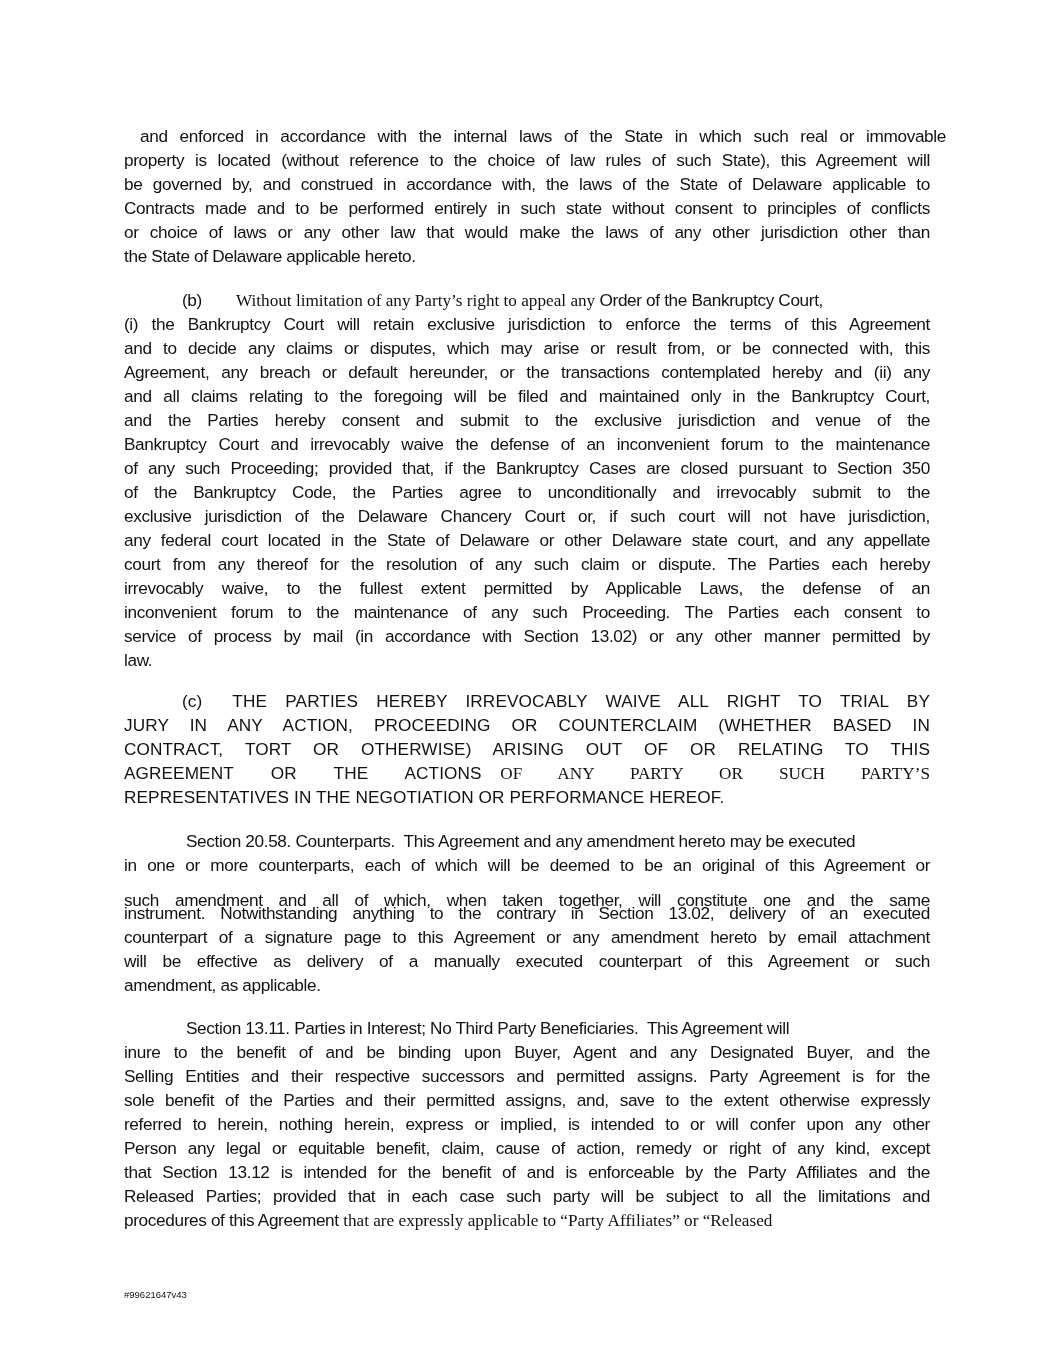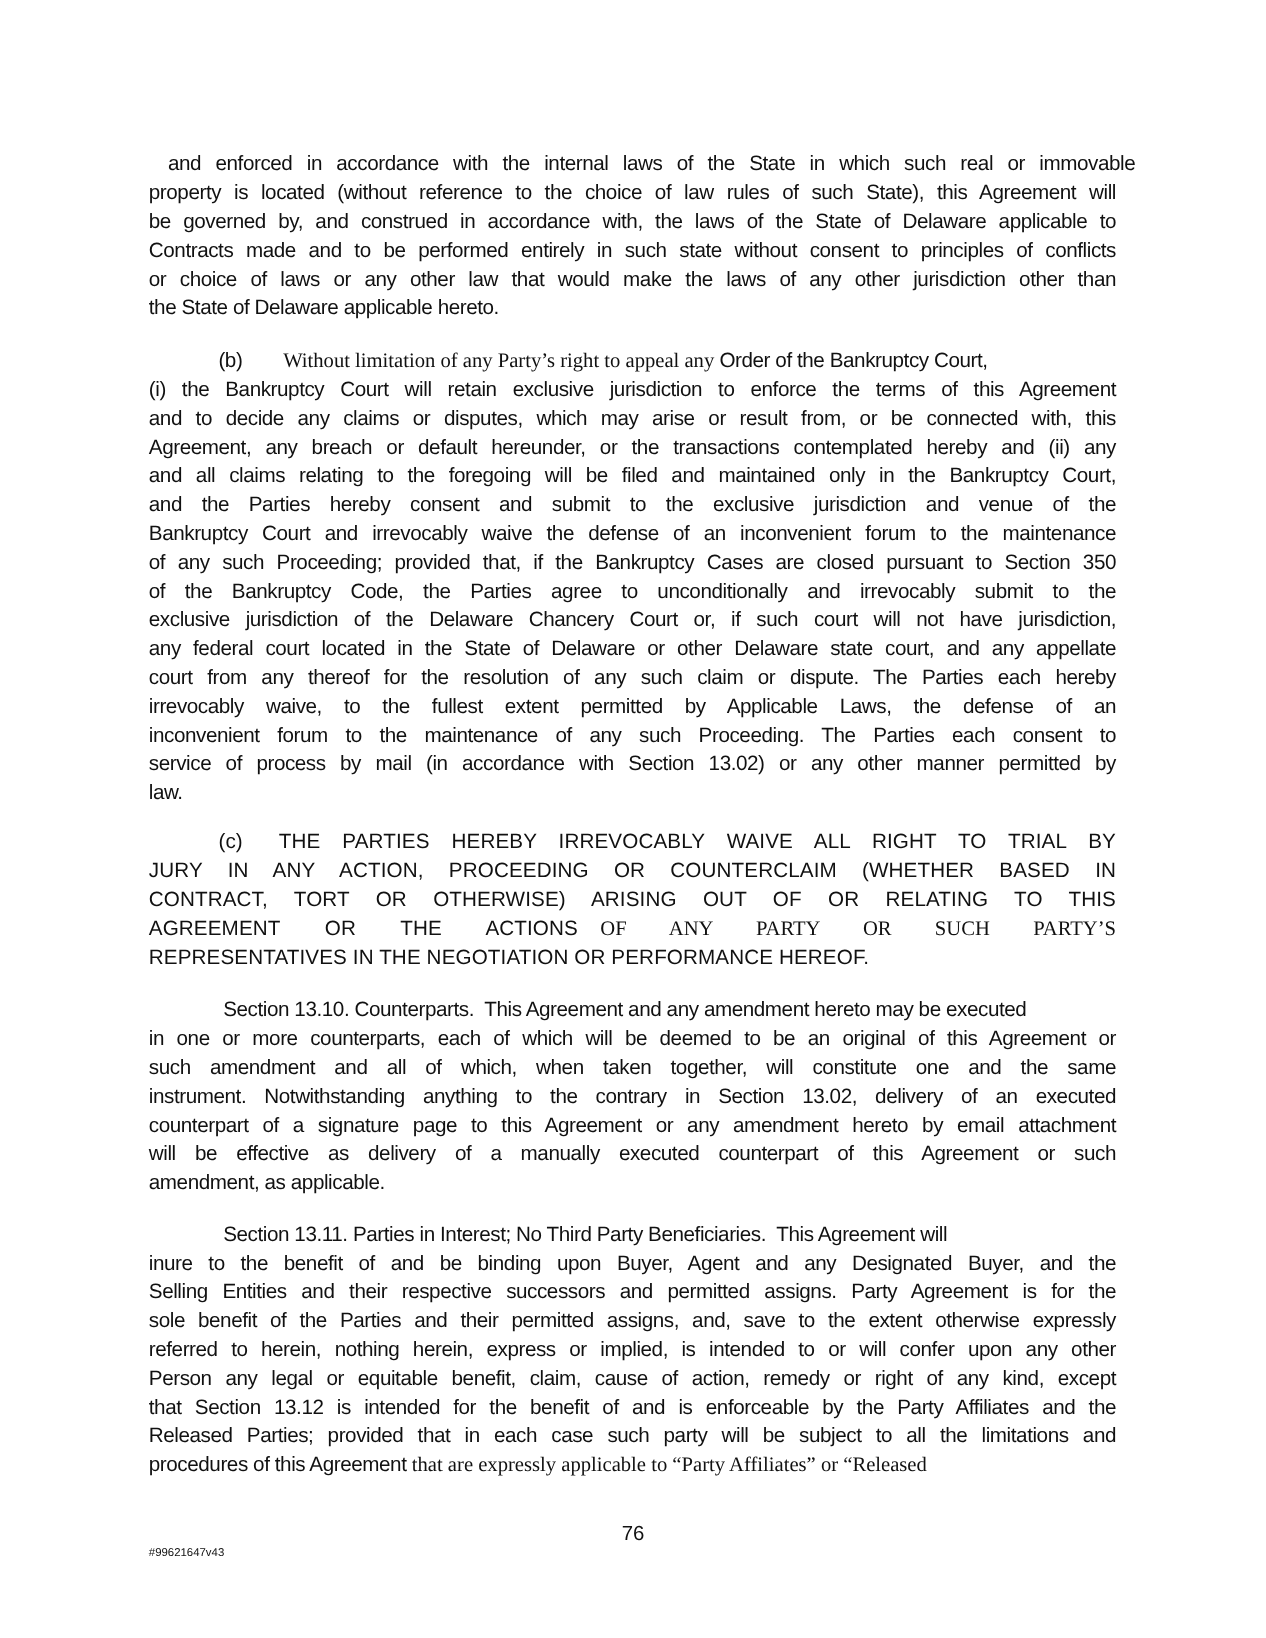--- a/index.html
+++ b/index.html
@@ -110,24 +110,24 @@
     <div class="line caps" style="top:24px;">JURY IN ANY ACTION, PROCEEDING OR COUNTERCLAIM (WHETHER BASED IN</div>
     <div class="line caps" style="top:48px;">CONTRACT, TORT OR OTHERWISE) ARISING OUT OF OR RELATING TO THIS</div>
     <div class="line caps" style="top:72px; word-spacing:6px;">
       <span style="white-space:pre;">AGREEMENT  OR  THE  ACTIONS </span><span class="serif" style="white-space:pre;">OF  ANY  PARTY  OR  SUCH  PARTY’S</span>
     </div>
     <div class="line caps last" style="top:96px;">REPRESENTATIVES IN THE NEGOTIATION OR PERFORMANCE HEREOF.</div>
   </div>
 
   <div class="para" style="top:829px;">
     <div class="line last" style="top:0px; left:62px; width:744px;">
-      <span>Section 13.10. Counterparts.</span><span style="white-space:pre;">  This Agreement and any amendment hereto may be executed</span>
+      <span>Section 20.58. Counterparts.</span><span style="white-space:pre;">  This Agreement and any amendment hereto may be executed</span>
     </div>
     <div class="line" style="top:24px;">in one or more counterparts, each of which will be deemed to be an original of this Agreement or</div>
-    <div class="line" style="top:48px;">such amendment and all of which, when taken together, will constitute one and the same</div>
+    <div class="line" style="top:59px;">such amendment and all of which, when taken together, will constitute one and the same</div>
     <div class="line" style="top:72px;">instrument.  Notwithstanding anything to the contrary in Section 13.02, delivery of an executed</div>
     <div class="line" style="top:96px;">counterpart of a signature page to this Agreement or any amendment hereto by email attachment</div>
     <div class="line" style="top:120px;">will be effective as delivery of a manually executed counterpart of this Agreement or such</div>
     <div class="line last" style="top:144px;">amendment, as applicable.</div>
   </div>
 
   <div class="para" style="top:1016px;">
     <div class="line last" style="top:0px; left:62px; width:744px;">
       <span>Section 13.11. Parties in Interest; No Third Party Beneficiaries.</span><span style="white-space:pre;">  This Agreement will</span>
     </div>
@@ -136,16 +136,15 @@
     <div class="line" style="top:72px;">sole benefit of the Parties and their permitted assigns, and, save to the extent otherwise expressly</div>
     <div class="line" style="top:96px;">referred to herein, nothing herein, express or implied, is intended to or will confer upon any other</div>
     <div class="line" style="top:120px;">Person any legal or equitable benefit, claim, cause of action, remedy or right of any kind, except</div>
     <div class="line" style="top:144px;">that Section 13.12 is intended for the benefit of and is enforceable by the Party Affiliates and the</div>
     <div class="line" style="top:168px;">Released Parties; provided that in each case such party will be subject to all the limitations and</div>
     <div class="line last" style="top:192px;">
       <span style="white-space:pre;">procedures of this Agreement </span><span class="serif">that are expressly applicable to “Party Affiliates” or “Released</span>
     </div>
   </div>
 
-  <div class="page-number">76</div>
   <div class="doc-id">#99621647v43</div>
 
 </div>
 
 </body></html>

